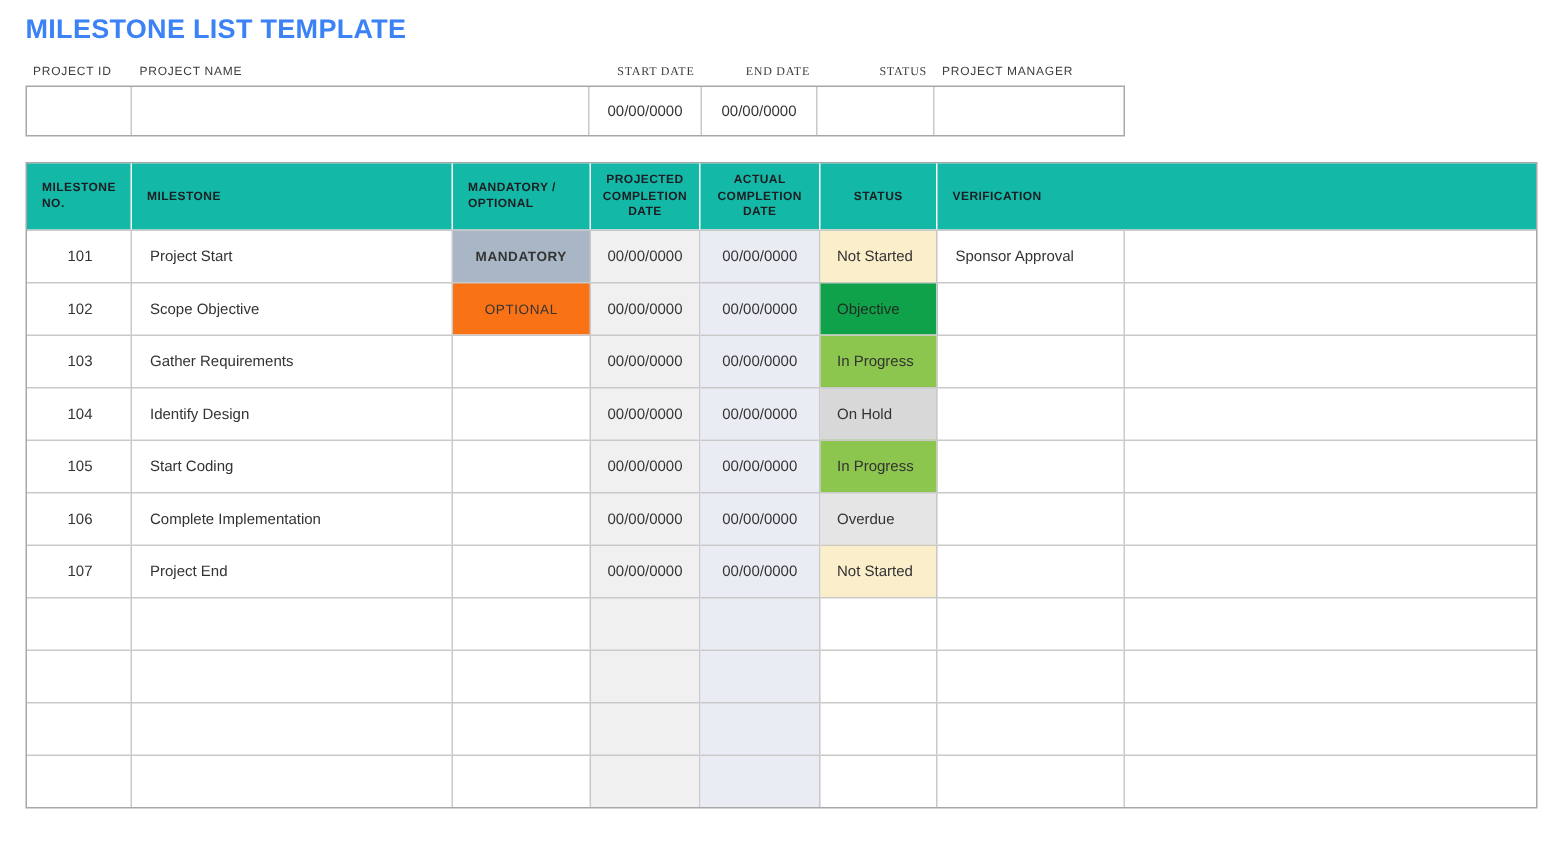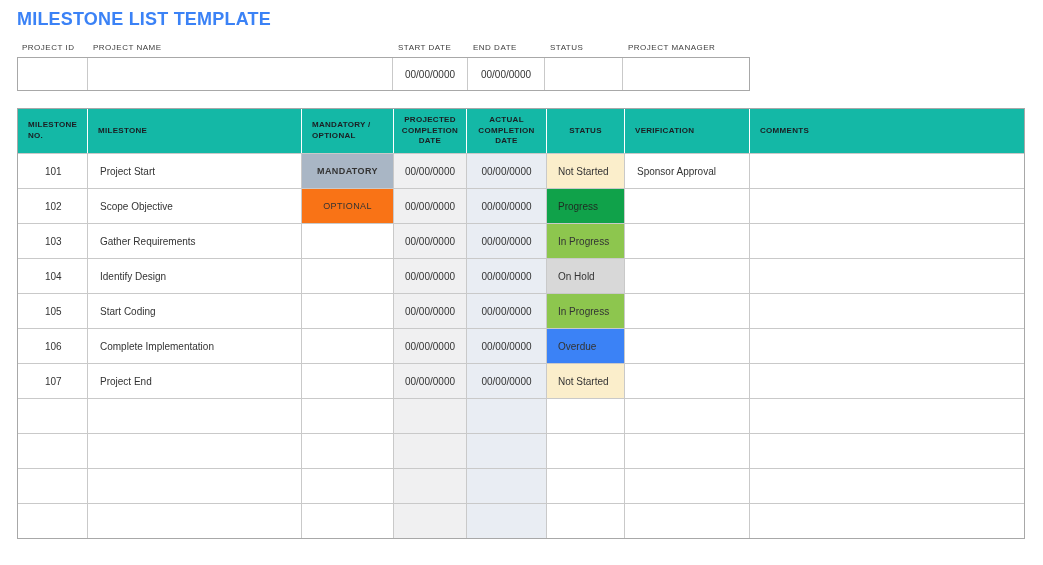--- a/index.html
+++ b/index.html
@@ -14,21 +14,21 @@
     font-size:18px; font-weight:bold; color:#3b82f6; letter-spacing:0.2px;
   }
 
   
   .info-labels {
     position:absolute; left:17px; top:43px; width:733px;
     display:grid; grid-template-columns:71px 305px 75px 77px 78px 127px;
     font-size:8px; color:#3c3c3c; letter-spacing:0.5px;
   }
   .info-labels .lbl { padding:0 5px; white-space:nowrap; }
-  .info-labels .lbl.center { text-align:left; }
+  .info-labels .lbl.center { text-align:right;font-family:Liberation Serif, serif; }
 
   .info-cells {
     position:absolute; left:17px; top:57px; width:733px; height:34px;
     display:grid; grid-template-columns:70px 305px 75px 77px 78px 126px;
     border:1px solid #a8a8a8; background:#fff;
   }
   .info-cells .cell {
     border-right:1px solid #c9c9c9;
     display:flex; align-items:center;
     font-size:10px; color:#333; padding:0 5px; white-space:nowrap;
@@ -97,40 +97,39 @@
 
 <div class="main-table">
   <div class="t-header" id="main-header">
       <div class="h-cell left">MILESTONE NO.</div>
       <div class="h-cell left">MILESTONE</div>
       <div class="h-cell left">MANDATORY / OPTIONAL</div>
       <div class="h-cell center">PROJECTED COMPLETION DATE</div>
       <div class="h-cell center">ACTUAL COMPLETION DATE</div>
       <div class="h-cell center">STATUS</div>
       <div class="h-cell left">VERIFICATION</div>
-      <div class="h-cell left">COMMENTS</div>
     </div>
   <div id="main-body">
       <div class="t-row">
         <div class="t-cell c-no">101</div>
         <div class="t-cell c-milestone">Project Start</div>
         <div class="t-cell c-mandatory" style="background: rgb(169, 182, 197); font-weight: bold;">MANDATORY</div>
         <div class="t-cell c-projected">00/00/0000</div>
         <div class="t-cell c-actual">00/00/0000</div>
         <div class="t-cell c-status" style="background: rgb(251, 238, 203); color: rgb(51, 51, 51);">Not Started</div>
         <div class="t-cell c-verification">Sponsor Approval</div>
         <div class="t-cell c-comments"></div>
       </div>
       <div class="t-row">
         <div class="t-cell c-no">102</div>
         <div class="t-cell c-milestone">Scope Objective</div>
         <div class="t-cell c-mandatory" style="background: #f97316;">OPTIONAL</div>
         <div class="t-cell c-projected">00/00/0000</div>
         <div class="t-cell c-actual">00/00/0000</div>
-        <div class="t-cell c-status" style="background: rgb(16, 162, 74); color: rgb(31, 42, 34);">Progress</div>
+        <div class="t-cell c-status" style="background: rgb(16, 162, 74); color: rgb(31, 42, 34);">Objective</div>
         <div class="t-cell c-verification"></div>
         <div class="t-cell c-comments"></div>
       </div>
       <div class="t-row">
         <div class="t-cell c-no">103</div>
         <div class="t-cell c-milestone">Gather Requirements</div>
         <div class="t-cell c-mandatory"></div>
         <div class="t-cell c-projected">00/00/0000</div>
         <div class="t-cell c-actual">00/00/0000</div>
         <div class="t-cell c-status" style="background: rgb(141, 198, 78); color: rgb(51, 51, 51);">In Progress</div>
@@ -156,21 +155,21 @@
         <div class="t-cell c-status" style="background: rgb(141, 198, 78); color: rgb(51, 51, 51);">In Progress</div>
         <div class="t-cell c-verification"></div>
         <div class="t-cell c-comments"></div>
       </div>
       <div class="t-row">
         <div class="t-cell c-no">106</div>
         <div class="t-cell c-milestone">Complete Implementation</div>
         <div class="t-cell c-mandatory"></div>
         <div class="t-cell c-projected">00/00/0000</div>
         <div class="t-cell c-actual">00/00/0000</div>
-        <div class="t-cell c-status" style="background: #3b82f6; color: rgb(51, 51, 51);">Overdue</div>
+        <div class="t-cell c-status" style="background: #e5e5e5; color: rgb(51, 51, 51);">Overdue</div>
         <div class="t-cell c-verification"></div>
         <div class="t-cell c-comments"></div>
       </div>
       <div class="t-row">
         <div class="t-cell c-no">107</div>
         <div class="t-cell c-milestone">Project End</div>
         <div class="t-cell c-mandatory"></div>
         <div class="t-cell c-projected">00/00/0000</div>
         <div class="t-cell c-actual">00/00/0000</div>
         <div class="t-cell c-status" style="background: rgb(251, 238, 203); color: rgb(51, 51, 51);">Not Started</div>

